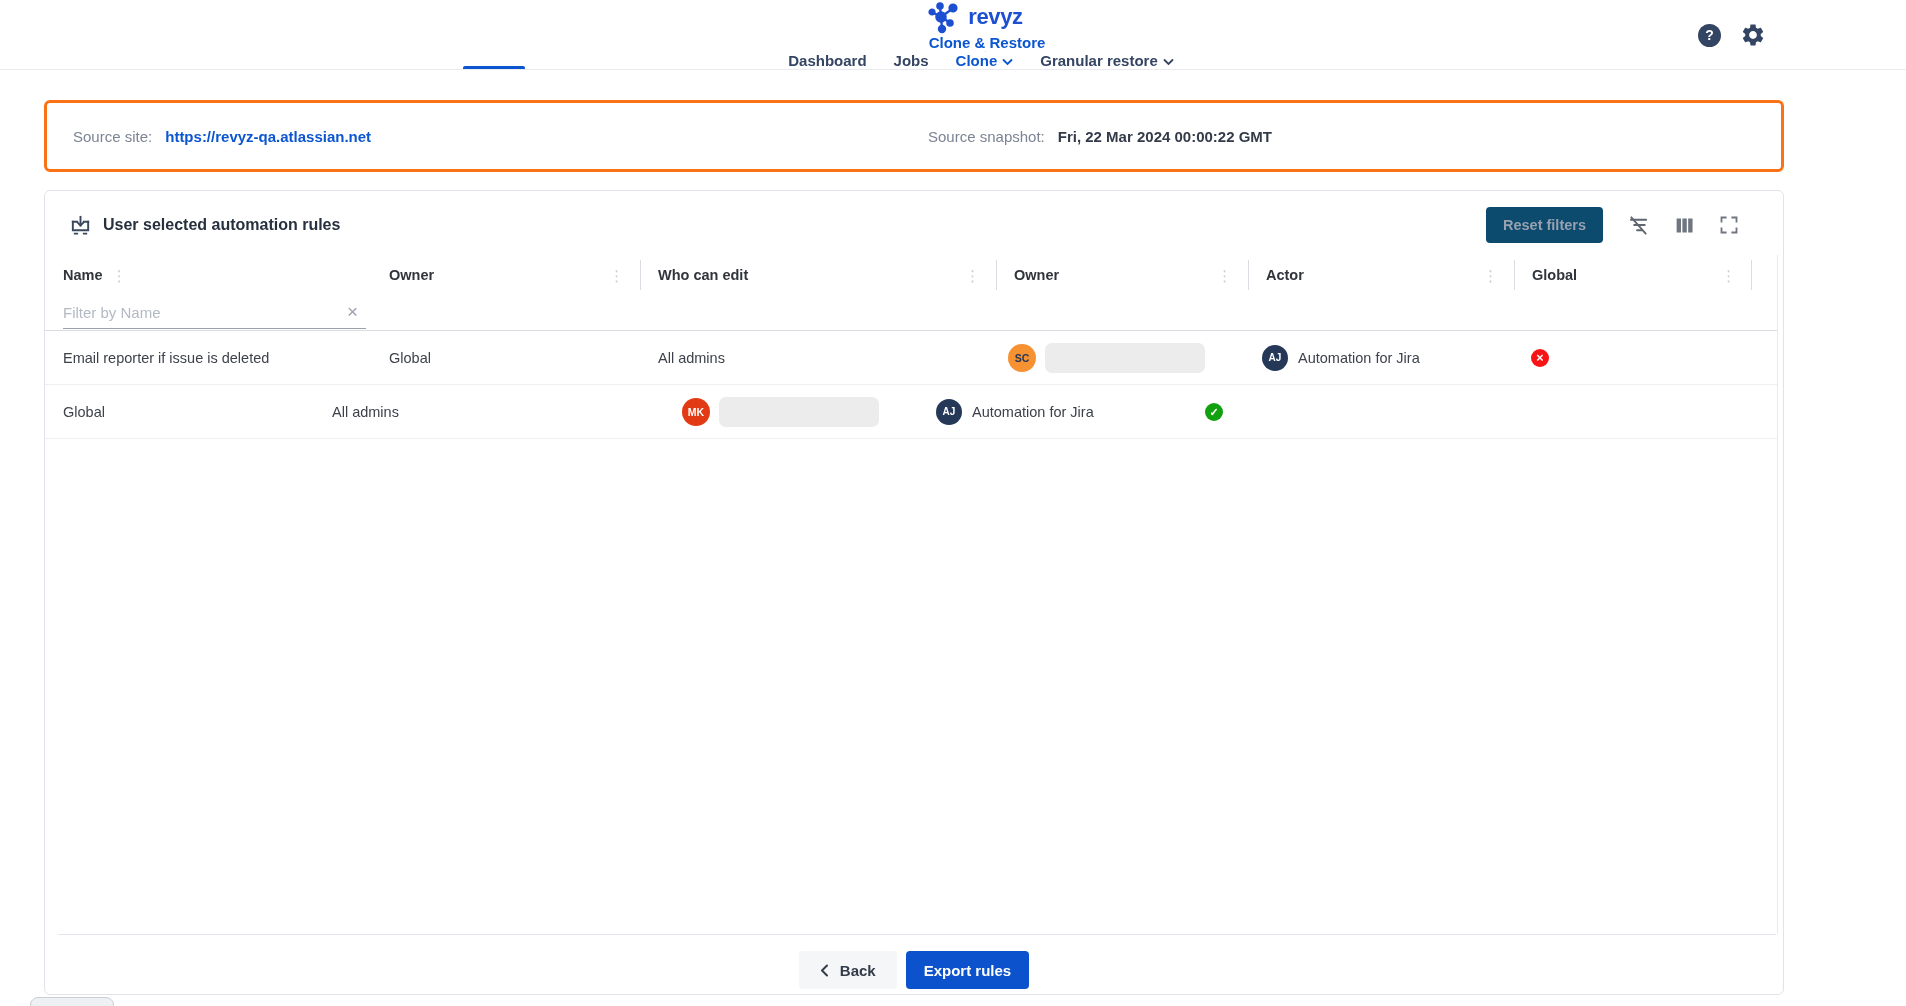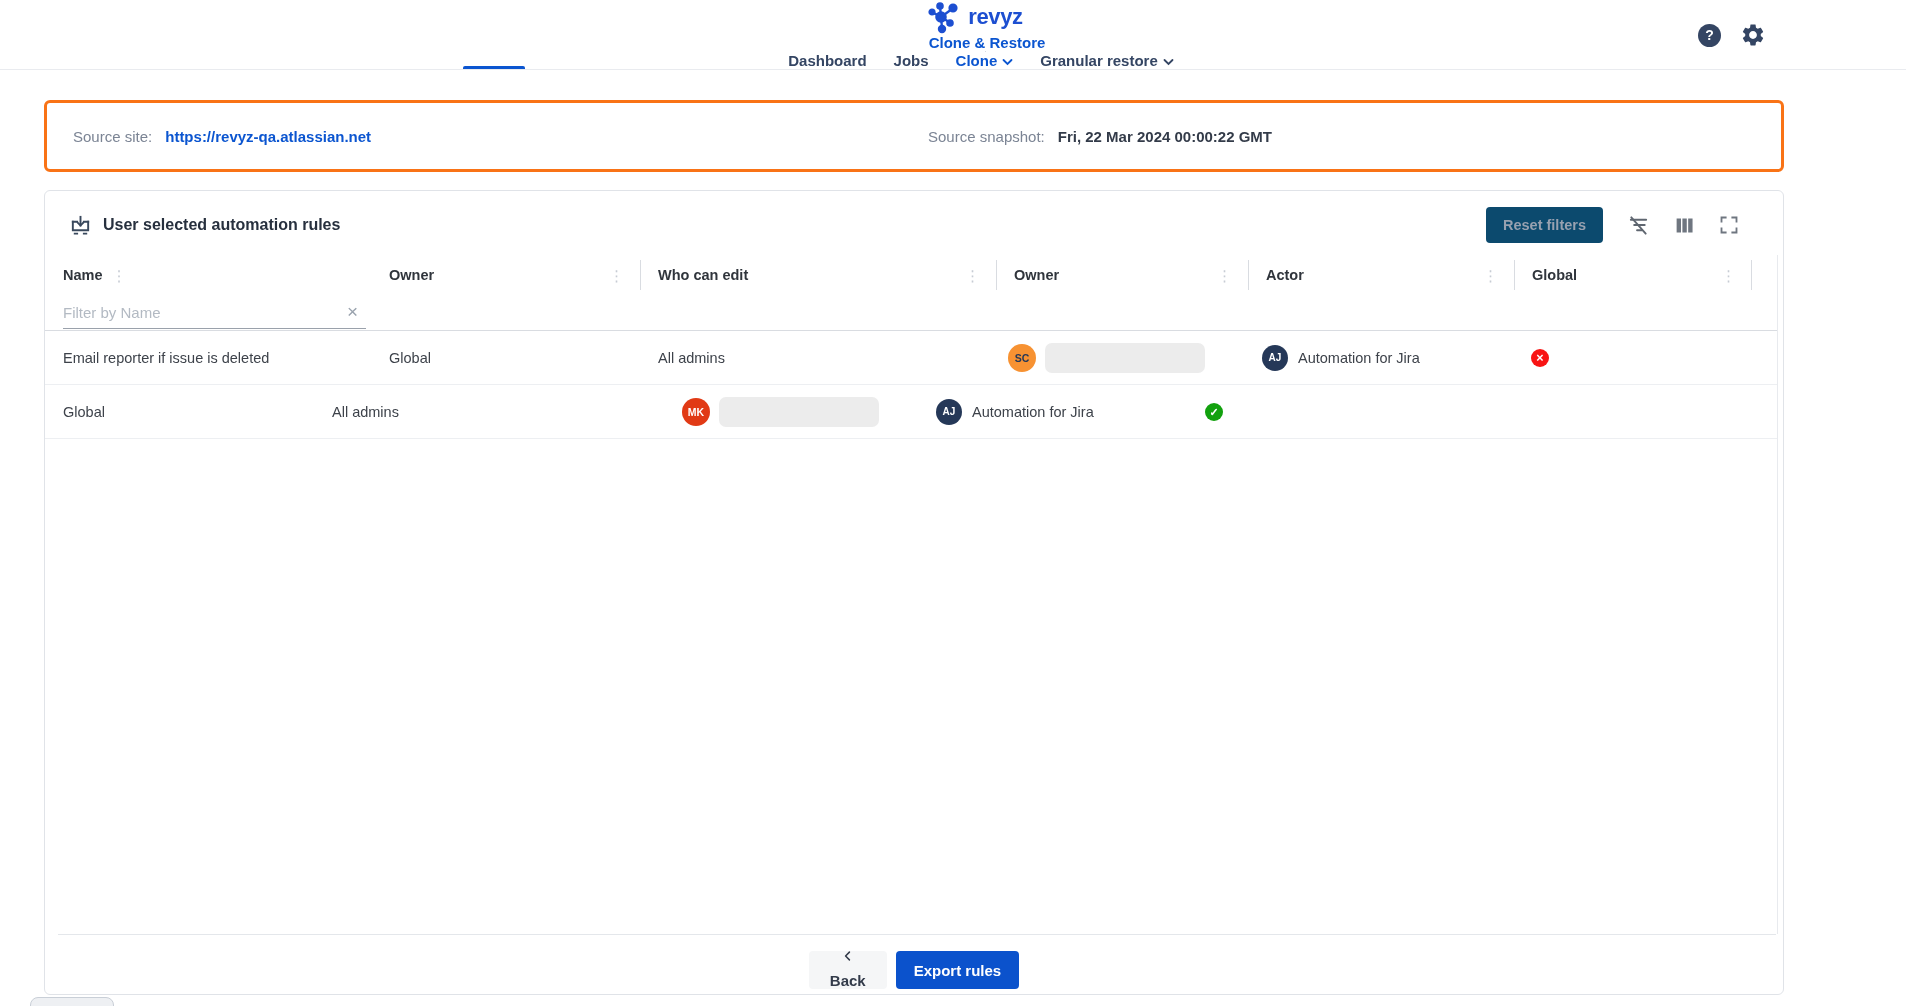--- a/index.html
+++ b/index.html
@@ -75,21 +75,21 @@
   .actor-name { margin-left:10px; }
   .badge { width:18px; height:18px; border-radius:50%; display:flex; align-items:center;
     justify-content:center; color:#fff; font-weight:700; }
   .badge.off { background:#f81414; font-size:12.5px; line-height:0; }
   .badge.on  { background:#12a10e; font-size:11px;  line-height:0; }
 
   
   .foot-divider { position:absolute; left:13px; right:7px; top:743px; height:1px; background:#e4e7eb; }
   .card-footer { position:absolute; left:0; right:0; top:760px; display:flex; justify-content:center; gap:9px; }
   .btn-back { display:flex; align-items:center; gap:11px; background:#f5f6f7; border:none; border-radius:4px;
-    padding:0 21px; height:38px; font-family:inherit; font-size:15px; font-weight:700; color:#333b4a; cursor:pointer;flex-direction:column; }
+    padding:0 21px; height:38px; font-family:inherit; font-size:15px; font-weight:700; color:#333b4a; cursor:pointer; }
   .btn-export { background:#0b52cc; border:none; color:#fff; border-radius:4px; height:38px; padding:0 18px;
     font-family:inherit; font-size:15px; font-weight:700; display:flex; align-items:center; cursor:pointer; }
 
   .partial-widget { position:absolute; left:30px; top:997px; width:84px; height:12px;
     background:#eef0f3; border:1px solid #c9cfd7; border-radius:8px 8px 0 0; }
 </style>
 </head>
 <body>
 
 <header class="topbar">

